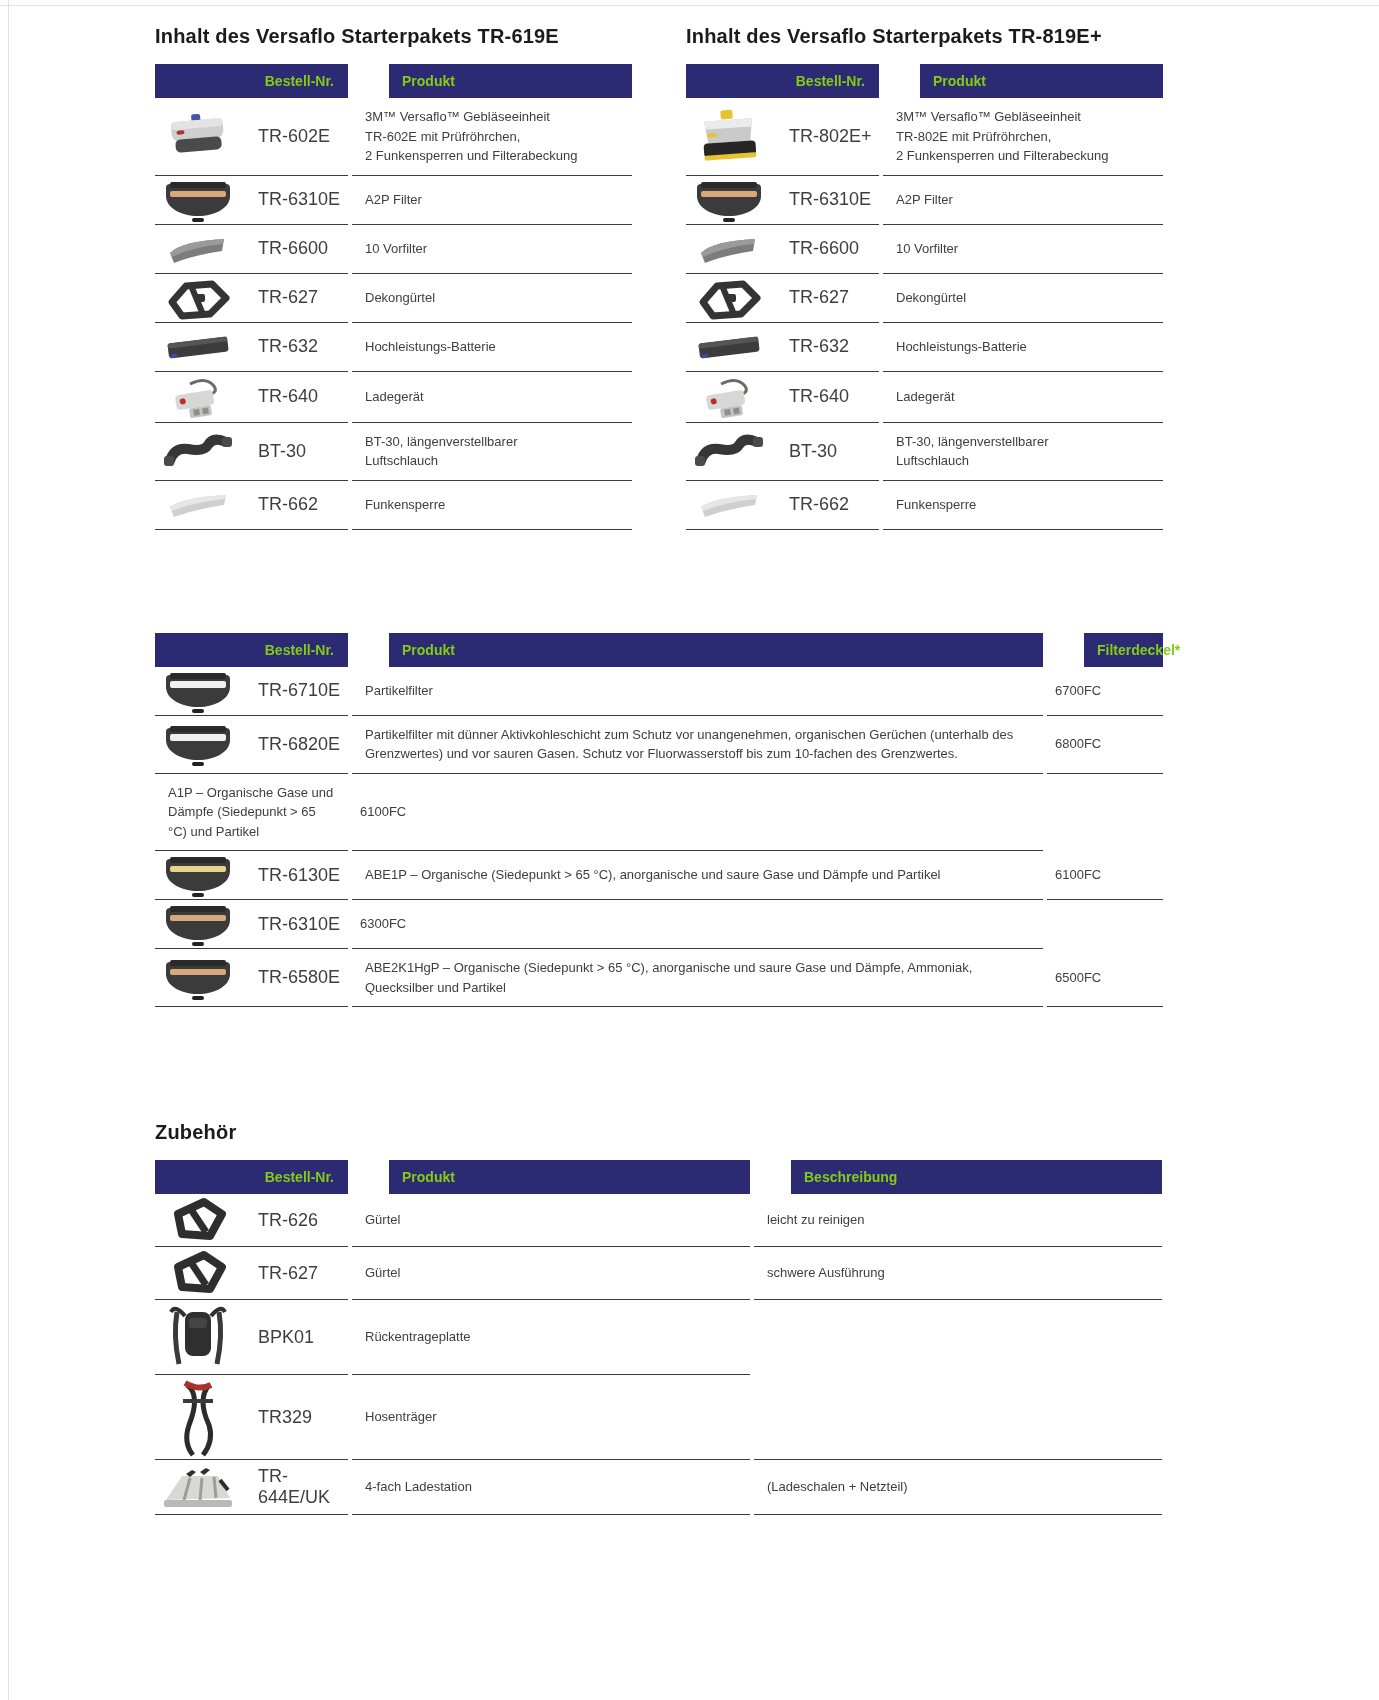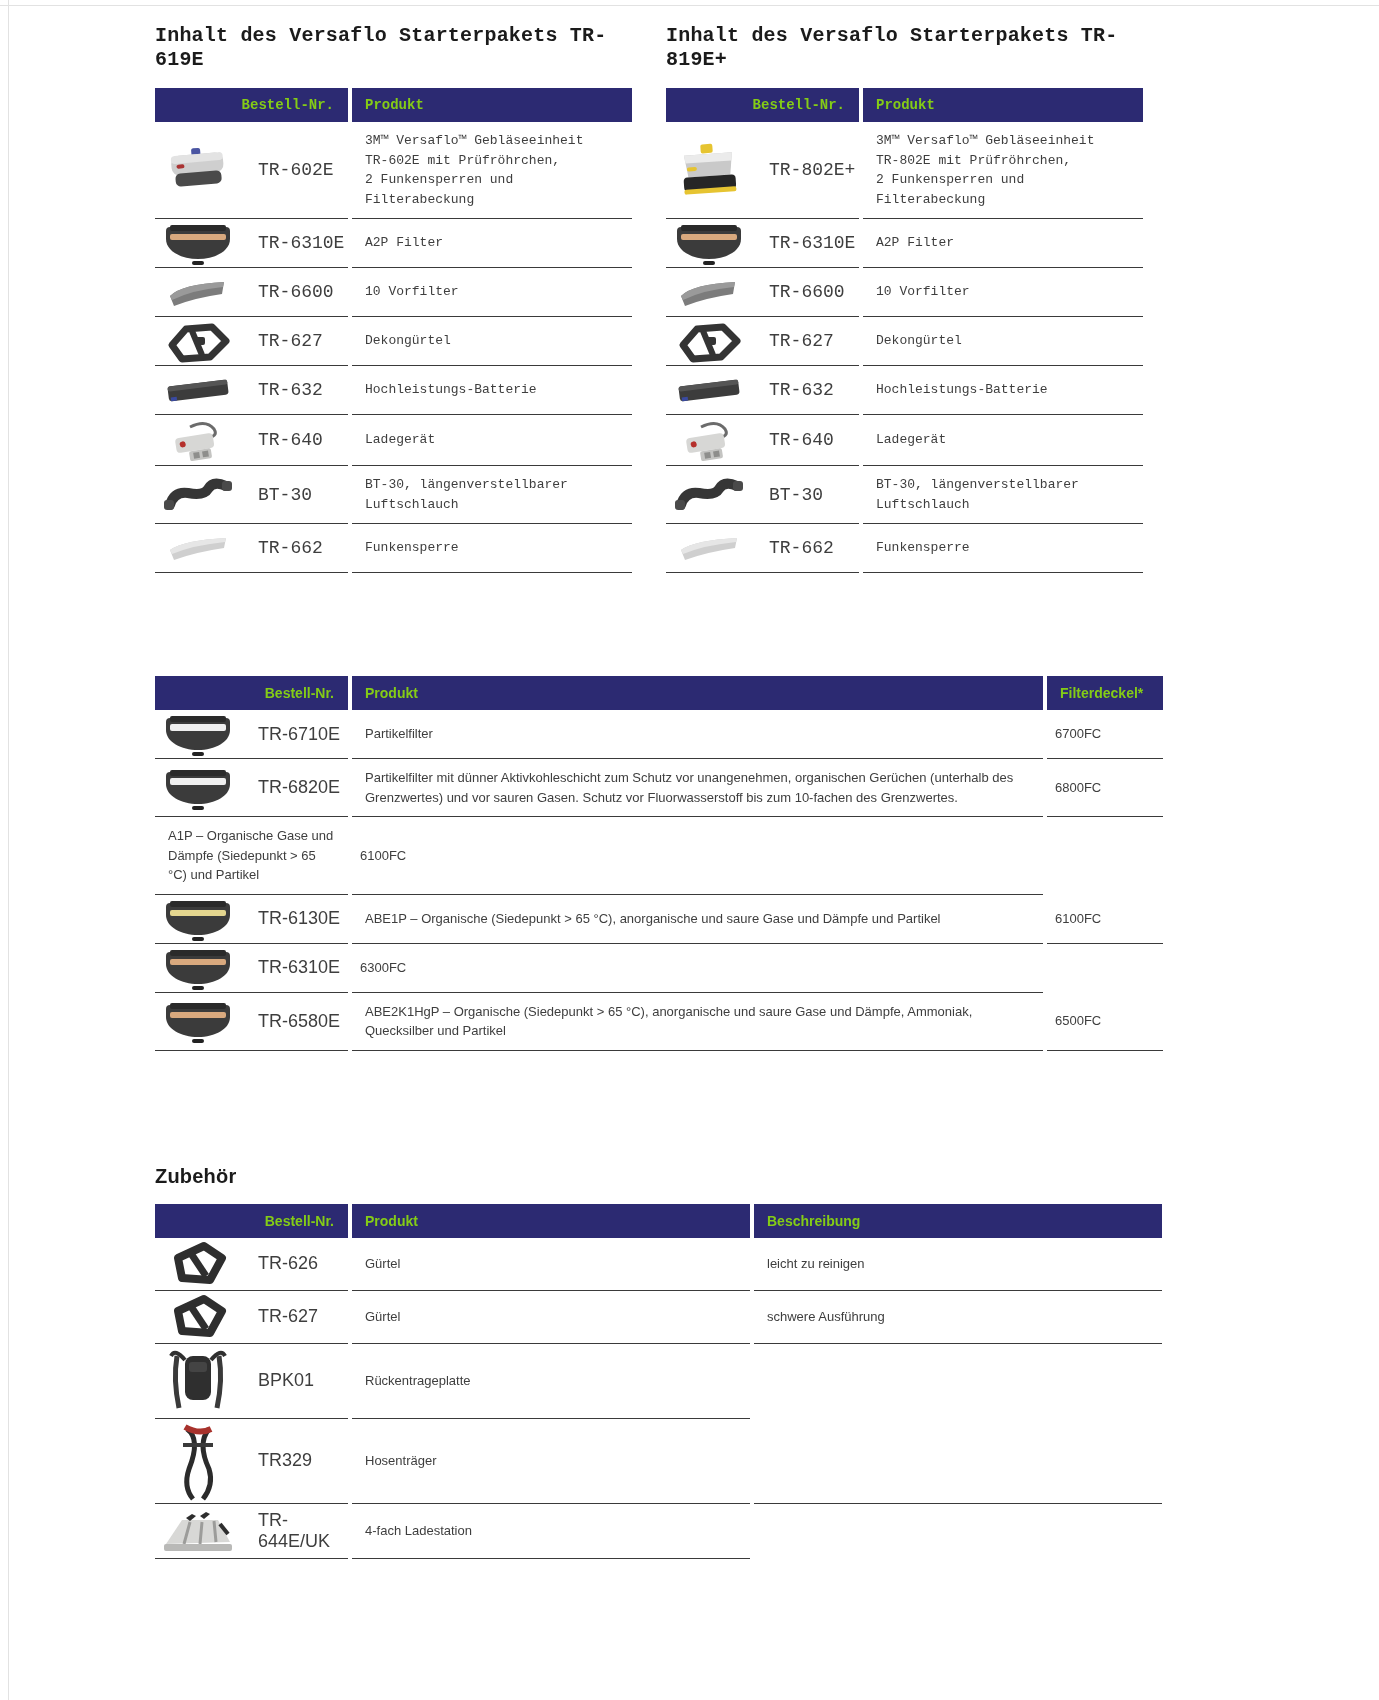--- a/index.html
+++ b/index.html
@@ -19,33 +19,33 @@
   }
 
   
   .tbl{display:block;}
   .thead,.tr{display:grid;column-gap:4px;}
   .th{
     background:var(--navy);color:#84cc16;font-size:14px;font-weight:700;
     height:34px;display:flex;align-items:center;
   }
   .th-left{justify-content:flex-end;padding-right:14px;}
-  .th-prod,.th-cover,.th-desc{padding-left:13px;}
+  .th-prod,.th-cover,.th-desc{padding-left:13px;margin-left:37px;}
   .grp{border-bottom:1px solid #3a3a3a;display:flex;align-items:center;min-height:48px;}
   .grp-left{display:grid;grid-template-columns:85px 1fr;align-items:center;}
   .cell-img{display:flex;align-items:center;justify-content:center;overflow:visible;}
   .cell-img svg{display:block;}
   .cell-order{font-size:18px;padding:6px 2px 6px 18px;}
   .cell-product,.cell-cover,.cell-description{
     font-size:13px;line-height:1.5;padding:9px 10px 9px 13px;white-space:pre-line;
   }
   .cell-cover{padding-left:8px;}
 
   
-  .starter-wrap{display:flex;gap:34px;align-items:flex-start;font-family:Liberation Mono, monospace;}
+  .starter-wrap{display:flex;gap:54px;align-items:flex-start;}
   .pkg{width:477px;}
   .starter .thead,.starter .tr{grid-template-columns:193px 280px;}
 
   
   .filter-sec{margin-top:103px;}
   .filter .thead,.filter .tr{grid-template-columns:193px 691px 116px;}
 
   
   .acc-sec{margin-top:113px;}
   .acc .thead,.acc .tr{grid-template-columns:193px 398px 408px;}
@@ -553,18 +553,21 @@
                   <path d="M34 18 L28 40 M46 18 L44 40 M58 17 L60 38" stroke="#9c9c9a" stroke-width="3"></path>
                   <rect x="8" y="40" width="68" height="7" rx="2" fill="#b9b9b7"></rect>
                   <path d="M64 20 l8 10" stroke="#2e2e2e" stroke-width="4"></path>
                 </svg>
               </div>
               <div class="cell-order">TR-644E/UK</div>
             </div>
             <div class="grp grp-product">
               <div class="cell-product">4-fach Ladestation</div>
             </div>
+            <div class="grp grp-description">
+              <div class="cell-description">(Ladeschalen + Netzteil)</div>
+            </div>
           </div>
         </div>
     </div>
   </div>
 
 </div>
 
 </body></html>

